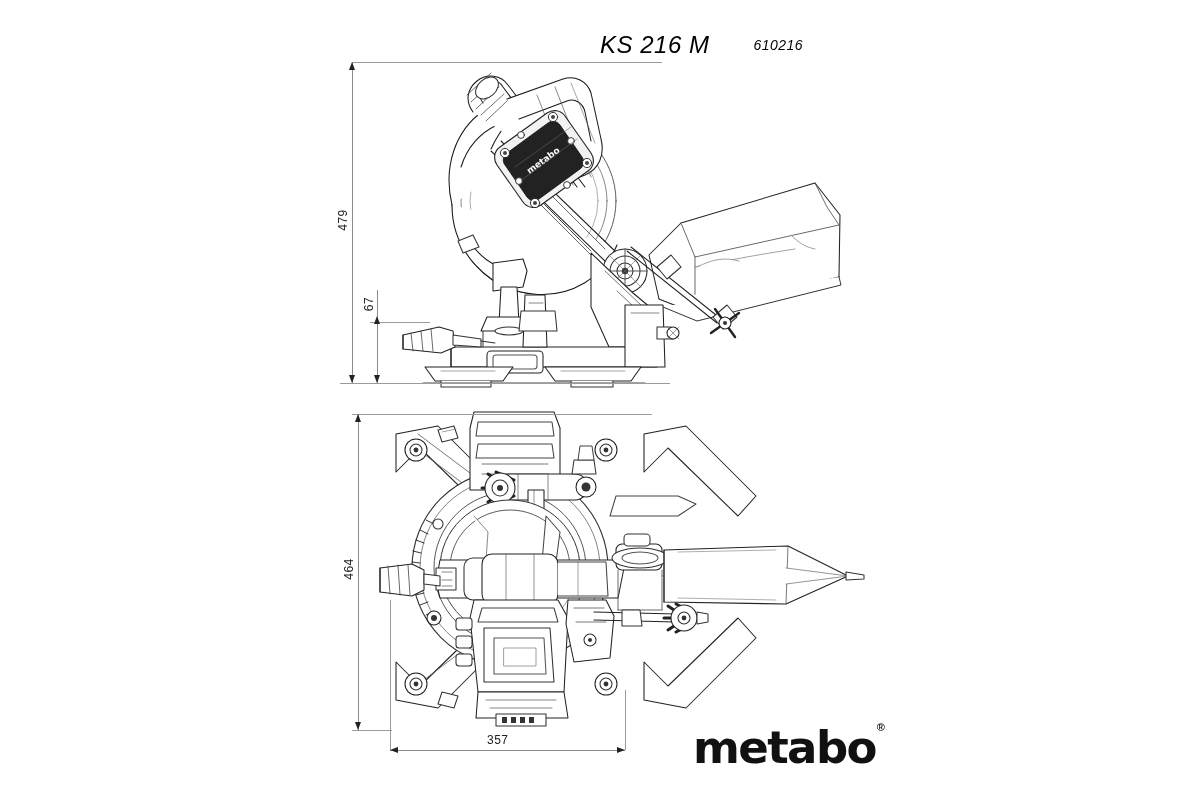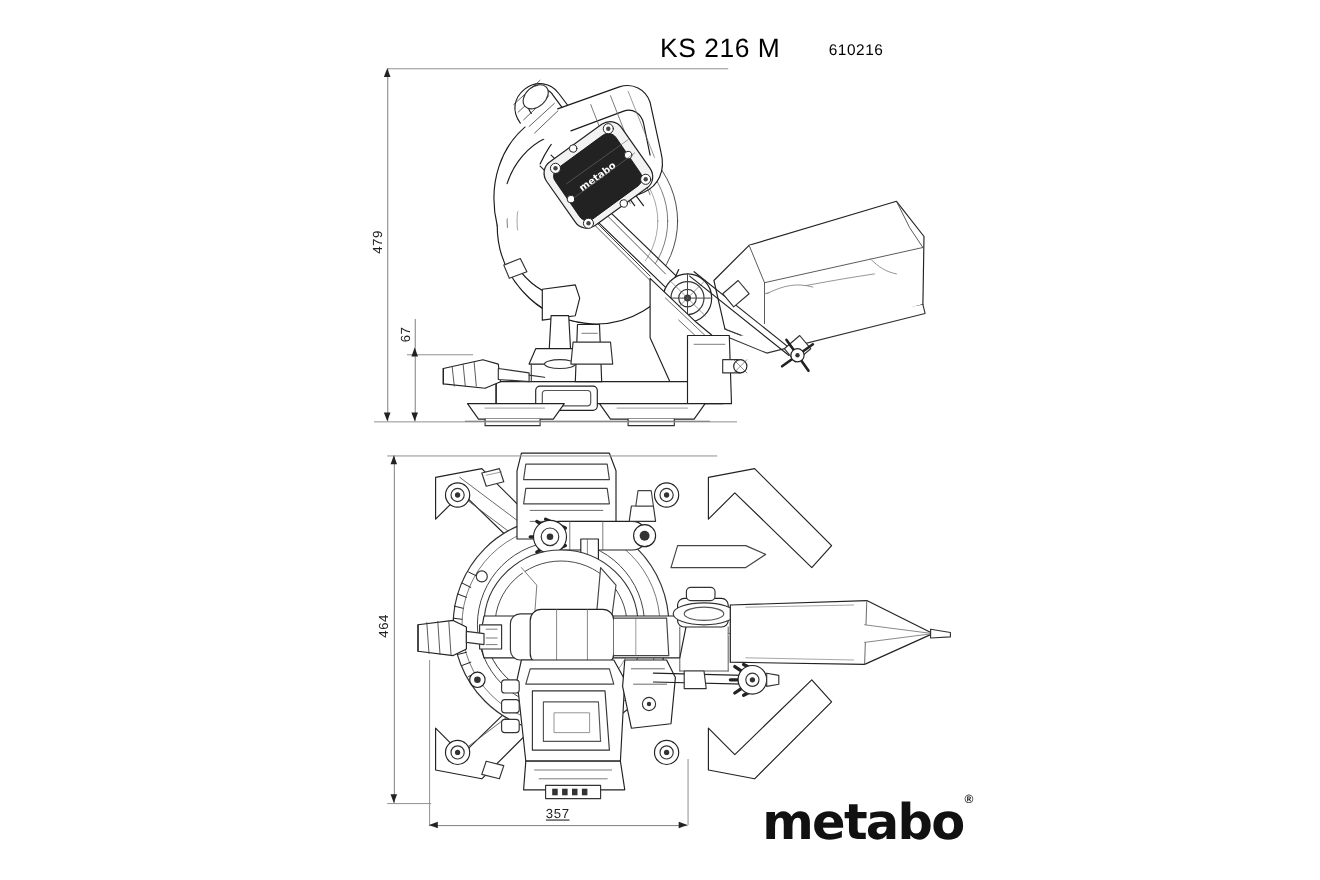--- a/index.html
+++ b/index.html
@@ -6,21 +6,21 @@
   html,body{margin:0;padding:0;background:#ffffff;}
   body{
     width:1200px;height:800px;position:relative;overflow:hidden;
     font-family:"Liberation Sans",sans-serif;color:#1a1a1a;
   }
   .sheet{position:absolute;inset:0;background:#fff;}
 
   
   .title-block{
     position:absolute;left:600px;top:28px;width:420px;height:34px;
-    display:flex;align-items:center;gap:44px;
+    display:flex;align-items:center;gap:44px;font-style:italic;
   }
   .model-name{font-size:24px;font-weight:400;letter-spacing:0.5px;color:#000;white-space:nowrap;}
   .order-no{font-size:14px;font-weight:400;letter-spacing:0.5px;color:#000;white-space:nowrap;}
 
   
   .brand{
     position:absolute;left:693px;top:722px;width:180px;height:56px;
     display:flex;align-items:flex-start;
   }
   .brand-word{
@@ -436,21 +436,21 @@
     <div class="arrow arrow-down" style="left:355px;top:722px;"></div>
     <div class="dim-text dim-text-v" style="left:329px;top:562px;width:40px;text-align:center;">464</div>
   </div>
 
   <div>
     <div class="ext-line ext-v" style="left:390px;top:600px;height:150px;"></div>
     <div class="ext-line ext-v" style="left:625px;top:690px;height:60px;"></div>
     <div class="dim-line dim-h" style="left:390px;top:750px;width:235px;"></div>
     <div class="arrow arrow-left" style="left:390px;top:747px;"></div>
     <div class="arrow arrow-right" style="left:617px;top:747px;"></div>
-    <div class="dim-text" style="left:487px;top:733px;width:40px;text-align:center;text-decoration:underline;">357</div>
+    <div class="dim-text" style="left:487px;top:733px;width:40px;text-align:left;">357</div>
   </div>
 
   <div class="brand">
     <span class="brand-word">metabo</span>
     <span class="brand-reg">®</span>
   </div>
 
 </div>
 
 </body></html>

